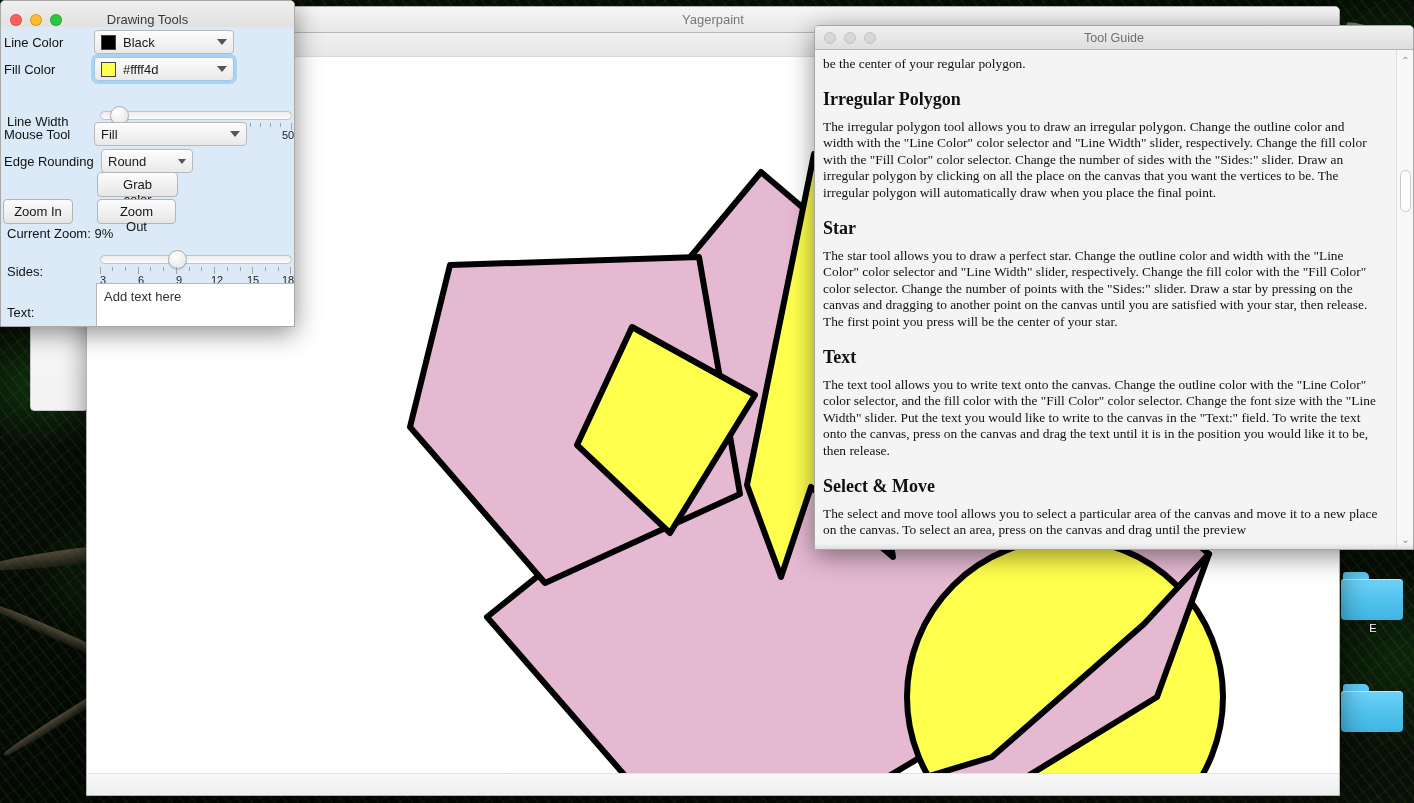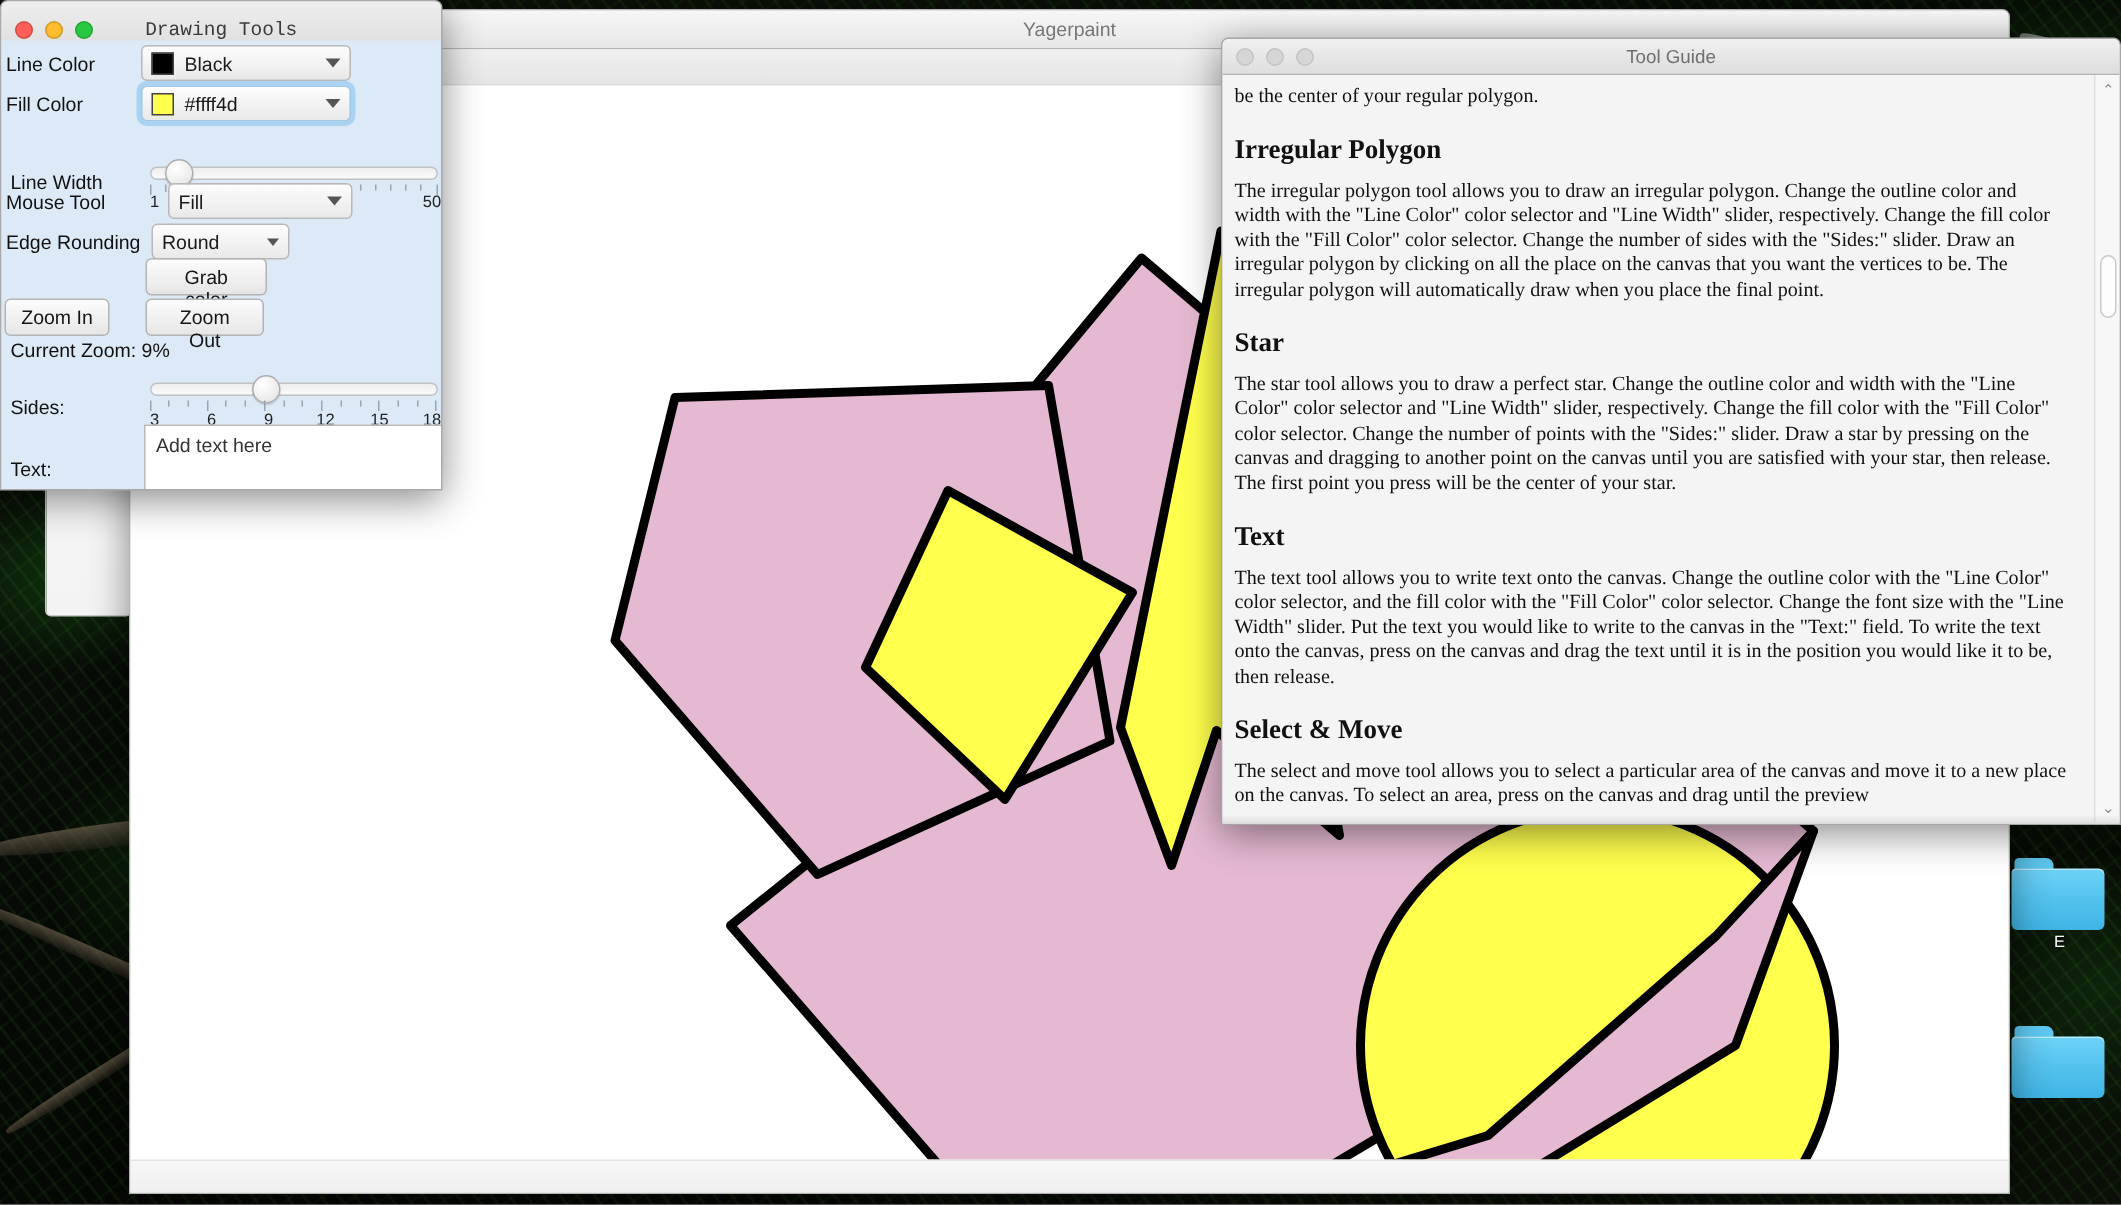--- a/index.html
+++ b/index.html
@@ -89,21 +89,21 @@
                  background:#fff; overflow:hidden; }
   #canvas-svg { position:absolute; left:0; top:0; }
   #yp-bottom { position:absolute; left:0; right:0; bottom:0; height:22px;
                background:linear-gradient(180deg,#f7f7f7,#efefef);
                border-top:1px solid #e2e2e2; }
 
   
   #drawtools { left:0; top:0; width:295px; height:327px; border:1px solid #a9a9a9;
                border-radius:5px 5px 0 0; overflow:hidden; }
   #drawtools .titlebar { height:38px;
-      background:linear-gradient(180deg,#eeeeee,#dcdcdc);font-family:Liberation Mono, monospace; }
+      background:linear-gradient(180deg,#eeeeee,#dcdcdc); }
   #drawtools .title { font-size:13px; color:#3a3a3a; }
   #dt-body { position:absolute; top:26px; left:0; right:0; bottom:0;
              background:#dceaf7; }
   .dt-row { display:flex; align-items:center; }
   .dt-label { font-size:13px; color:#111; padding-left:3px; }
 
   .combo {
     height:24px; border:1px solid #b9b9b9; border-radius:4px;
     background:linear-gradient(180deg,#fdfdfd 0%, #e9e9e9 100%);
     display:flex; align-items:center; padding:4px 6px; font-size:13px; color:#1a1a1a;
@@ -293,22 +293,22 @@
         <i style="left:170px;height:4px;"></i>
           <i style="left:180px;height:4px;"></i>
       </div>
       <div class="tick-lbls" style="position:absolute;left:99px;top:42px;width:192px;">
         <span style="left:3px;">1</span>
         <span style="left:188px;">50</span>
       </div>
     </div>
 
     <div class="dt-row" style="position:absolute;left:0;top:95px;width:295px;">
-      <div class="dt-label" style="width:111px;">Mouse Tool</div>
-      <div class="combo" style="width:123px;">
+      <div class="dt-label" style="width:93px;">Mouse Tool</div>
+      <div class="combo" style="width:153px;">
         <span>Fill</span>
         <span class="caret"></span>
       </div>
     </div>
 
     <div class="dt-row" style="position:absolute;left:0;top:122px;width:295px;">
       <div class="dt-label" style="width:100px;">Edge Rounding</div>
       <div class="combo" style="width:92px;">
         <span>Round</span>
         <span class="caret" style="border-top-width:5px;border-left-width:4px;border-right-width:4px;"></span>

